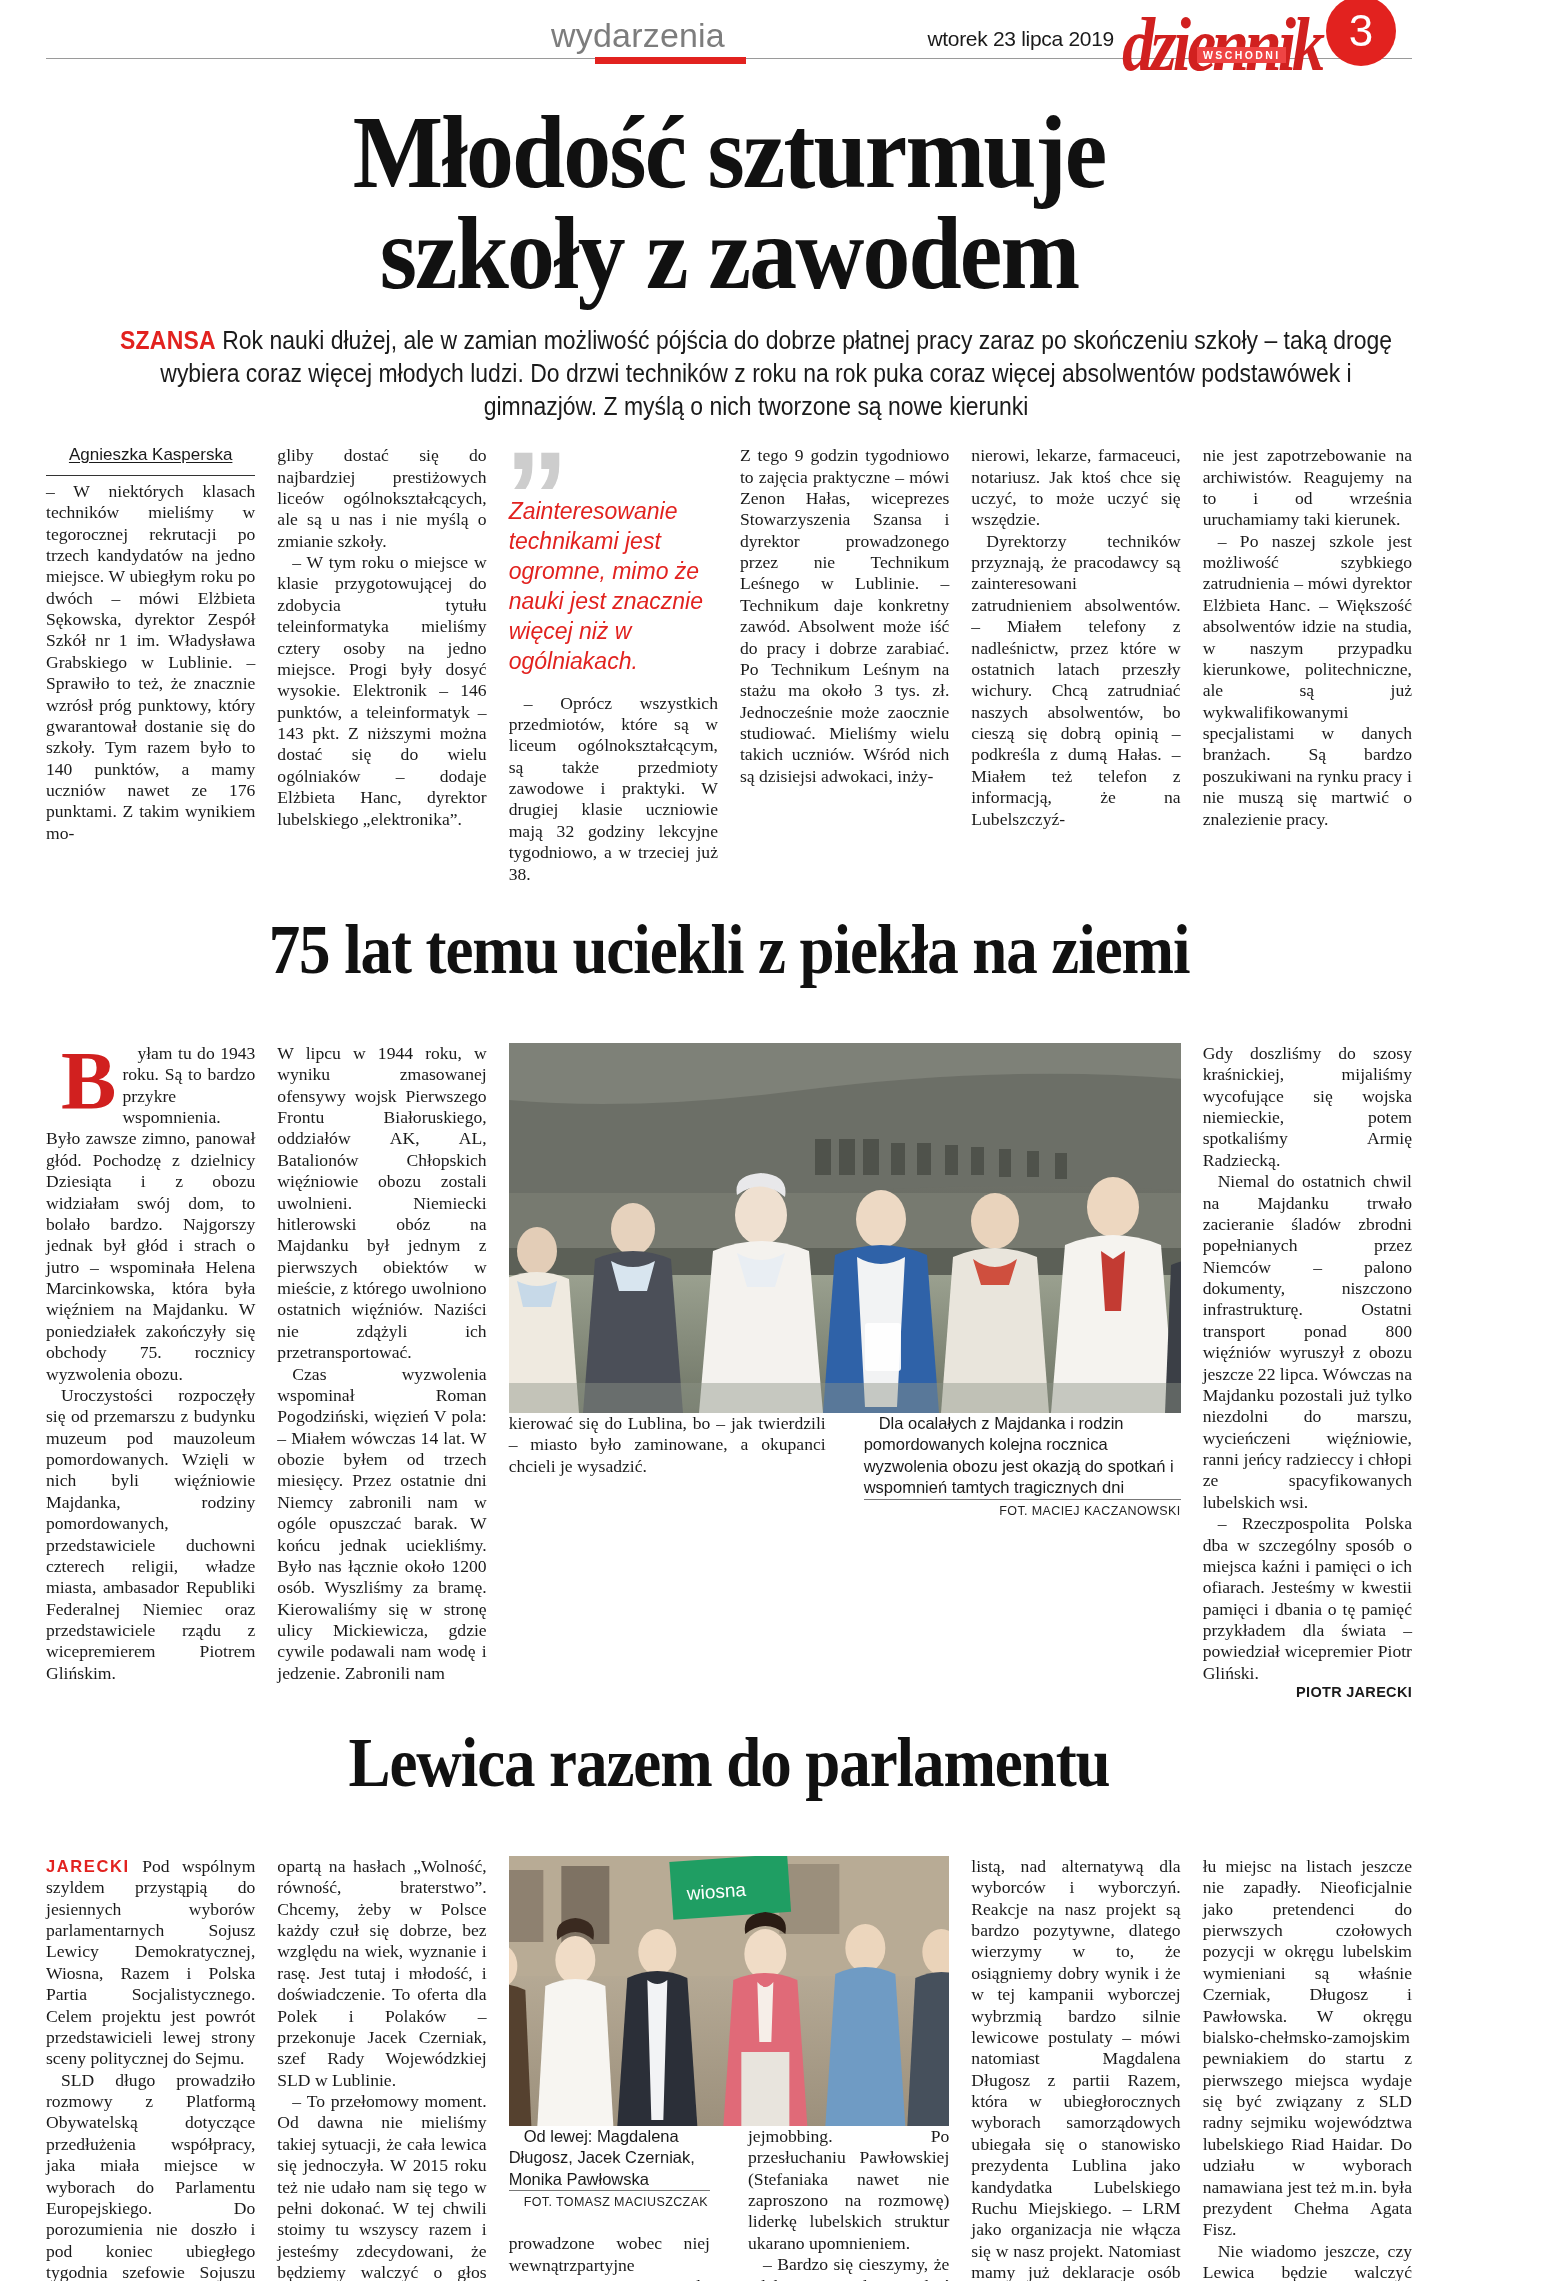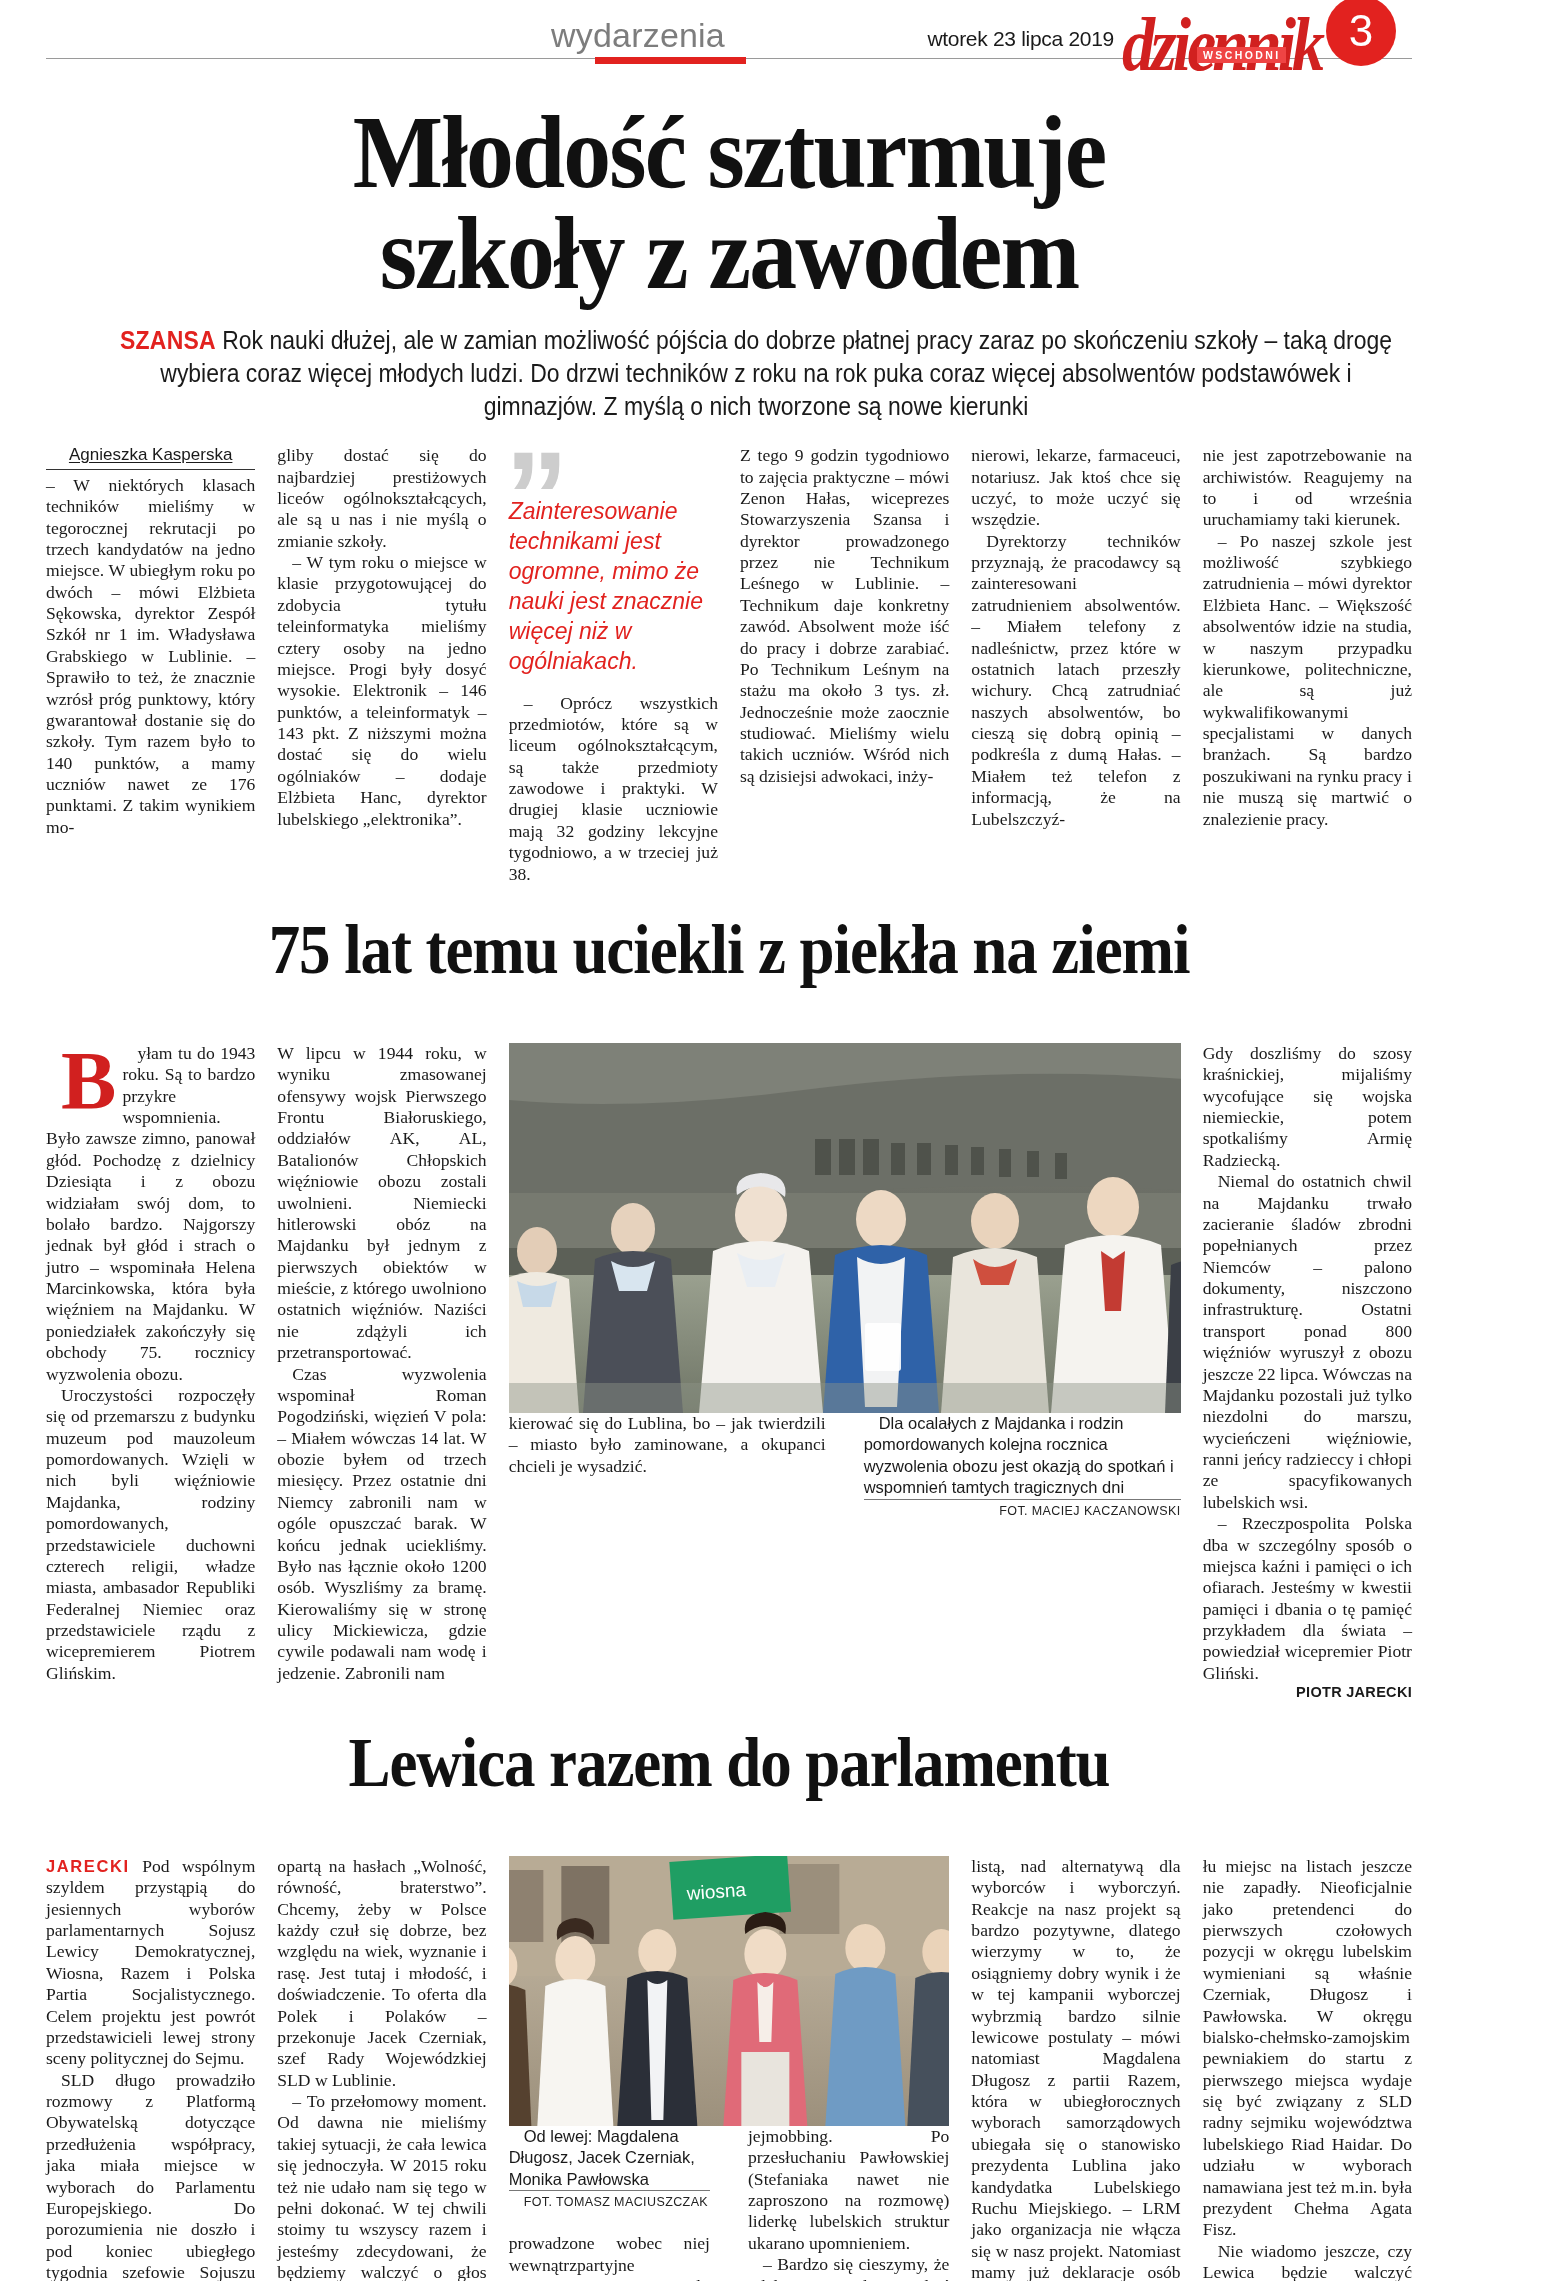--- a/index.html
+++ b/index.html
@@ -81,21 +81,21 @@
     font-size:17.6px; line-height:1.215;
     text-align:justify; hyphens:auto;
   }
   .cols p { margin:0; text-indent:15px; }
   .cols p.noind { text-indent:0; }
 
   .byline {
     text-align:center;
     font-family:"Liberation Sans", sans-serif;
     font-size:17px; font-weight:400;
-    padding-bottom:3px; margin-bottom:5px;
+    padding-bottom:9px; margin-bottom:5px;
     border-bottom:1.5px solid #333;
     text-decoration: underline;
     text-underline-offset:2px;
   }
 
   .art1 { margin-top:22px; }
 
   
   .pullquote { position:relative; padding-top:4px; margin-bottom:16px; min-height:212px; }
   .pullquote .qmark {

